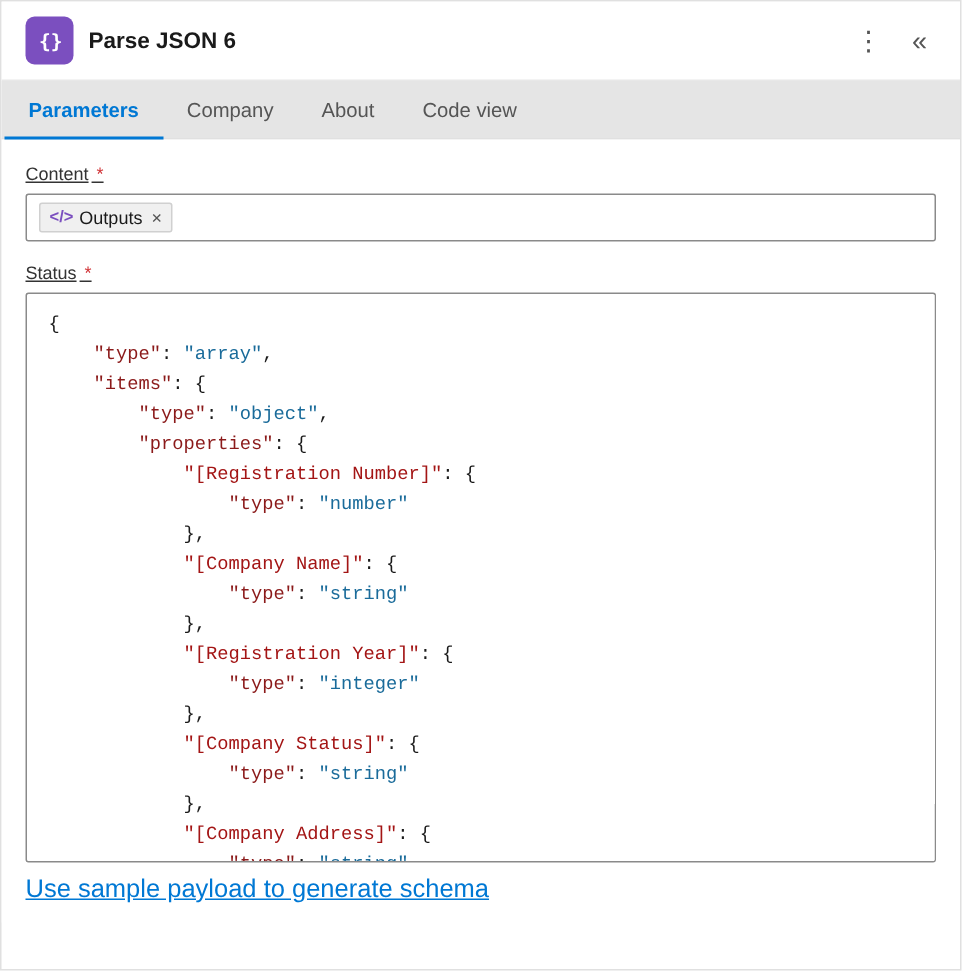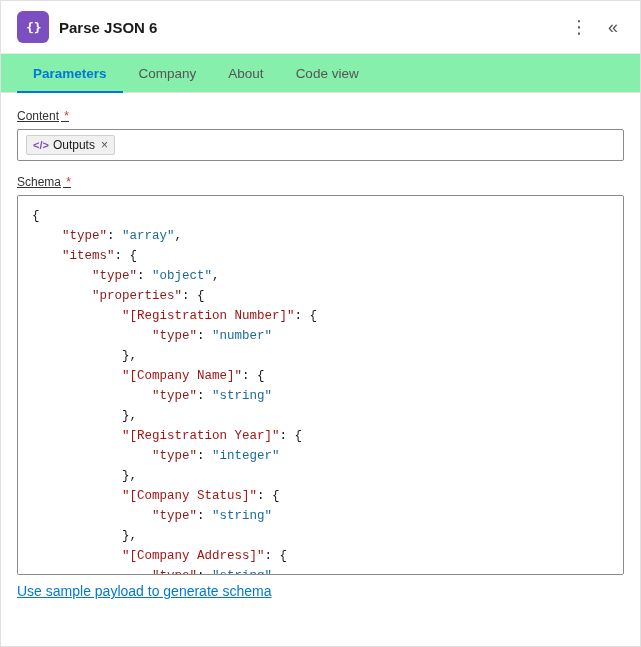--- a/index.html
+++ b/index.html
@@ -57,23 +57,23 @@
       padding: 4px 6px;
       border-radius: 4px;
       display: flex;
       align-items: center;
     }
 
     
     .tabs {
       display: flex;
       align-items: flex-end;
-      padding: 0 16px;
+      padding: 0 2px;
       border-bottom: 1px solid #e0e0e0;
-      background: #86efac;
+      background: #e5e5e5;
     }
     .tab {
       padding: 12px 16px 10px;
       font-size: 13.5px;
       color: #555;
       cursor: pointer;
       border-bottom: 2px solid transparent;
       margin-bottom: -1px;
     }
     .tab.active {
@@ -148,21 +148,21 @@
       position: relative;
     }
     .schema-box::-webkit-scrollbar { width: 8px; }
     .schema-box::-webkit-scrollbar-track { background: #f5f5f5; }
     .schema-box::-webkit-scrollbar-thumb { background: #c0c0c0; border-radius: 4px; }
 
     .code-line { display: flex; white-space: pre; }
 
     
     .schema-link {
-      font-size: 14px;
+      font-size: 17px;
       color: #0078d4;
       cursor: pointer;
       margin-top: 8px;
       display: inline-block;
       text-decoration: underline;
     }
   </style>
 </head>
 <body>
 
@@ -209,21 +209,21 @@
   <div class="content-input">
     <span class="tag">
       <span class="tag-icon" style="color:#7B4FBF; font-size:11px; font-weight:bold;">&lt;/&gt;</span>
       <span>Outputs</span>
       <span class="tag-close">×</span>
     </span>
   </div>
 
   
   <div class="field-label">
-    <span>Schema</span><span class="required"> *</span>
+    <span>Status</span><span class="required"> *</span>
   </div>
 
   <div class="schema-box" id="schema-box">
   <div class="code-line"><span style="color: rgb(26, 26, 26);">{</span></div>
       <div class="code-line"><span>    </span><span style="color: rgb(139, 26, 26);">"type"</span><span style="color: rgb(26, 26, 26);">: </span><span style="color: rgb(26, 107, 154);">"array"</span><span style="color: rgb(26, 26, 26);">,</span></div>
       <div class="code-line"><span>    </span><span style="color: rgb(139, 26, 26);">"items"</span><span style="color: rgb(26, 26, 26);">: </span><span style="color: rgb(26, 26, 26);">{</span></div>
       <div class="code-line"><span>        </span><span style="color: rgb(139, 26, 26);">"type"</span><span style="color: rgb(26, 26, 26);">: </span><span style="color: rgb(26, 107, 154);">"object"</span><span style="color: rgb(26, 26, 26);">,</span></div>
       <div class="code-line"><span>        </span><span style="color: rgb(139, 26, 26);">"properties"</span><span style="color: rgb(26, 26, 26);">: </span><span style="color: rgb(26, 26, 26);">{</span></div>
       <div class="code-line"><span>            </span><span style="color: rgb(163, 21, 21);">"[Registration Number]"</span><span style="color: rgb(26, 26, 26);">: </span><span style="color: rgb(26, 26, 26);">{</span></div>
       <div class="code-line"><span>                </span><span style="color: rgb(139, 26, 26);">"type"</span><span style="color: rgb(26, 26, 26);">: </span><span style="color: rgb(26, 107, 154);">"number"</span></div>

